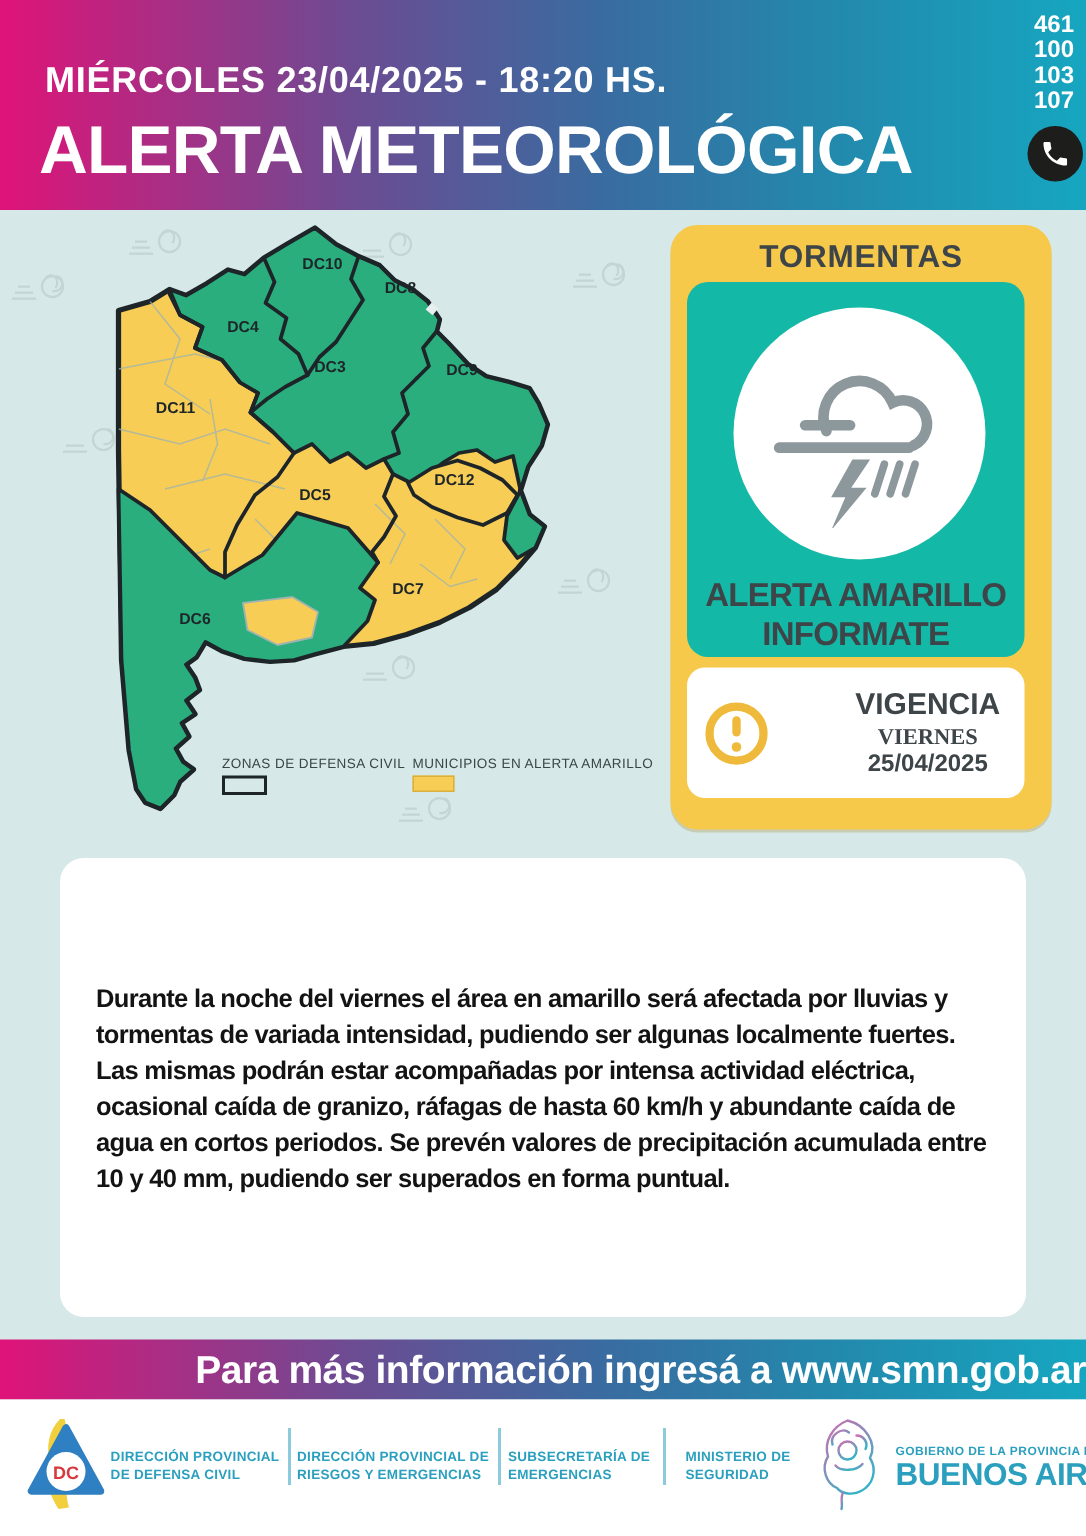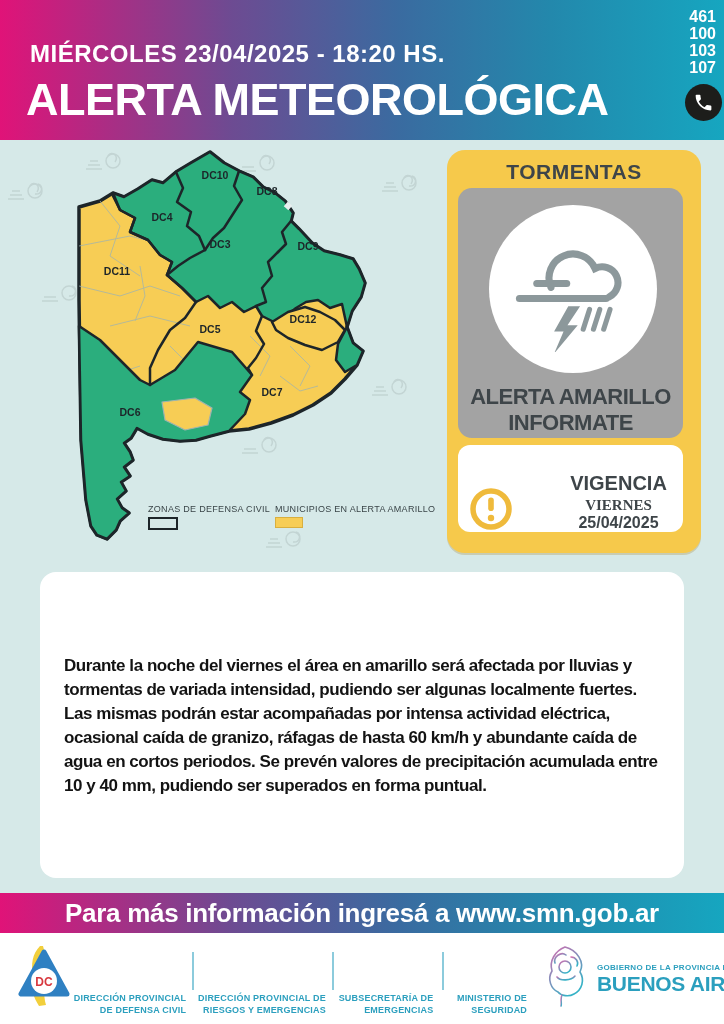--- a/index.html
+++ b/index.html
@@ -13,37 +13,37 @@
   .main-title{left:26px;top:74px;color:#fff;font-size:45px;font-weight:bold;letter-spacing:-.5px;}
   .numbers{right:8px;top:8px;text-align:right;color:#fff;font-size:16px;font-weight:bold;line-height:17px;}
   .phone-badge{left:685px;top:84px;width:37px;height:37px;border-radius:50%;background:#1d1d1b;display:flex;align-items:center;justify-content:center;}
   
   .zlabel{font-size:10.5px;font-weight:bold;fill:#1d2529;text-anchor:middle;font-family:"Liberation Sans",sans-serif;}
   .legend-item{color:#3a4548;font-size:9px;font-weight:normal;letter-spacing:.3px;}
   .legend-swatch{width:26px;height:9px;margin-top:3px;}
   
   .alert-card{left:427px;top:150px;width:254px;height:403px;background:#F6C94B;border-radius:18px;box-shadow:0 2px 0 rgba(160,120,20,.25);margin-left:20px;}
   .hazard-title{left:0;top:10px;width:100%;text-align:center;color:#3E4549;font-size:21px;font-weight:bold;letter-spacing:.5px;}
-  .inner-card{left:11px;top:38px;width:225px;height:250px;background:#a3a3a3;border-radius:14px;}
+  .inner-card{left:11px;top:38px;width:225px;height:250px;background:#14b8a6;border-radius:14px;}
   .storm-circle{left:31px;top:17px;width:168px;height:168px;background:#fff;border-radius:50%;display:flex;align-items:center;justify-content:center;}
   .alert-level{left:0;width:100%;text-align:center;color:#3E4549;font-weight:bold;font-size:22px;letter-spacing:-.5px;line-height:26px;}
-  .vigencia-card{left:11px;top:295px;width:225px;height:87px;background:#fff;border-radius:12px;display:flex;align-items:flex-end;gap:44px;}
+  .vigencia-card{left:11px;top:295px;width:225px;height:87px;background:#fff;border-radius:12px;display:flex;align-items:center;gap:44px;}
   .vig-col{flex:1;text-align:center;color:#3E4549;font-weight:bold;}
   .vig-title{font-size:20px;}
   .vig-day{font-size:15px;margin-top:2px;font-family:Liberation Serif, serif;}
   .vig-date{font-size:16px;}
   
   .body-card{left:40px;top:572px;width:644px;height:306px;background:#fff;border-radius:16px;}
   .body-heading{left:24px;top:34px;width:610px;color:#131313;font-size:18px;font-weight:bold;letter-spacing:-.3px;}
   .body-paragraph{left:24px;top:82px;width:604px;color:#131313;font-size:17px;font-weight:bold;letter-spacing:-.45px;line-height:24px;}
   
   .band{left:0;top:893px;width:724px;height:40px;}
-  .band-text{width:100%;text-align:center;line-height:40px;color:#fff;font-size:26px;font-weight:bold;letter-spacing:-.3px;}
+  .band-text{width:100%;text-align:right;line-height:40px;color:#fff;font-size:26px;font-weight:bold;letter-spacing:-.3px;}
   .footer{left:0;top:933px;width:724px;height:91px;background:#fff;}
-  .org{top:32px;transform:translateX(-50%);text-align:right;color:#2B9FBE;font-size:9px;font-weight:bold;line-height:12px;white-space:nowrap;letter-spacing:.2px;margin-top:27px;}
+  .org{top:32px;transform:translateX(-50%);text-align:left;color:#2B9FBE;font-size:9px;font-weight:bold;line-height:12px;white-space:nowrap;letter-spacing:.2px;}
   .vsep{top:19px;width:2px;height:38px;background:#8CCBDC;}
   .gov-small{font-size:8px;font-weight:bold;color:#2B9FBE;letter-spacing:.3px;white-space:nowrap;}
   .gov-big{font-size:21px;font-weight:bold;color:#2B9FBE;letter-spacing:-.3px;white-space:nowrap;}
   .wm{opacity:.55;}
 </style>
 </head>
 <body>
 
 <div class="poster">
 

